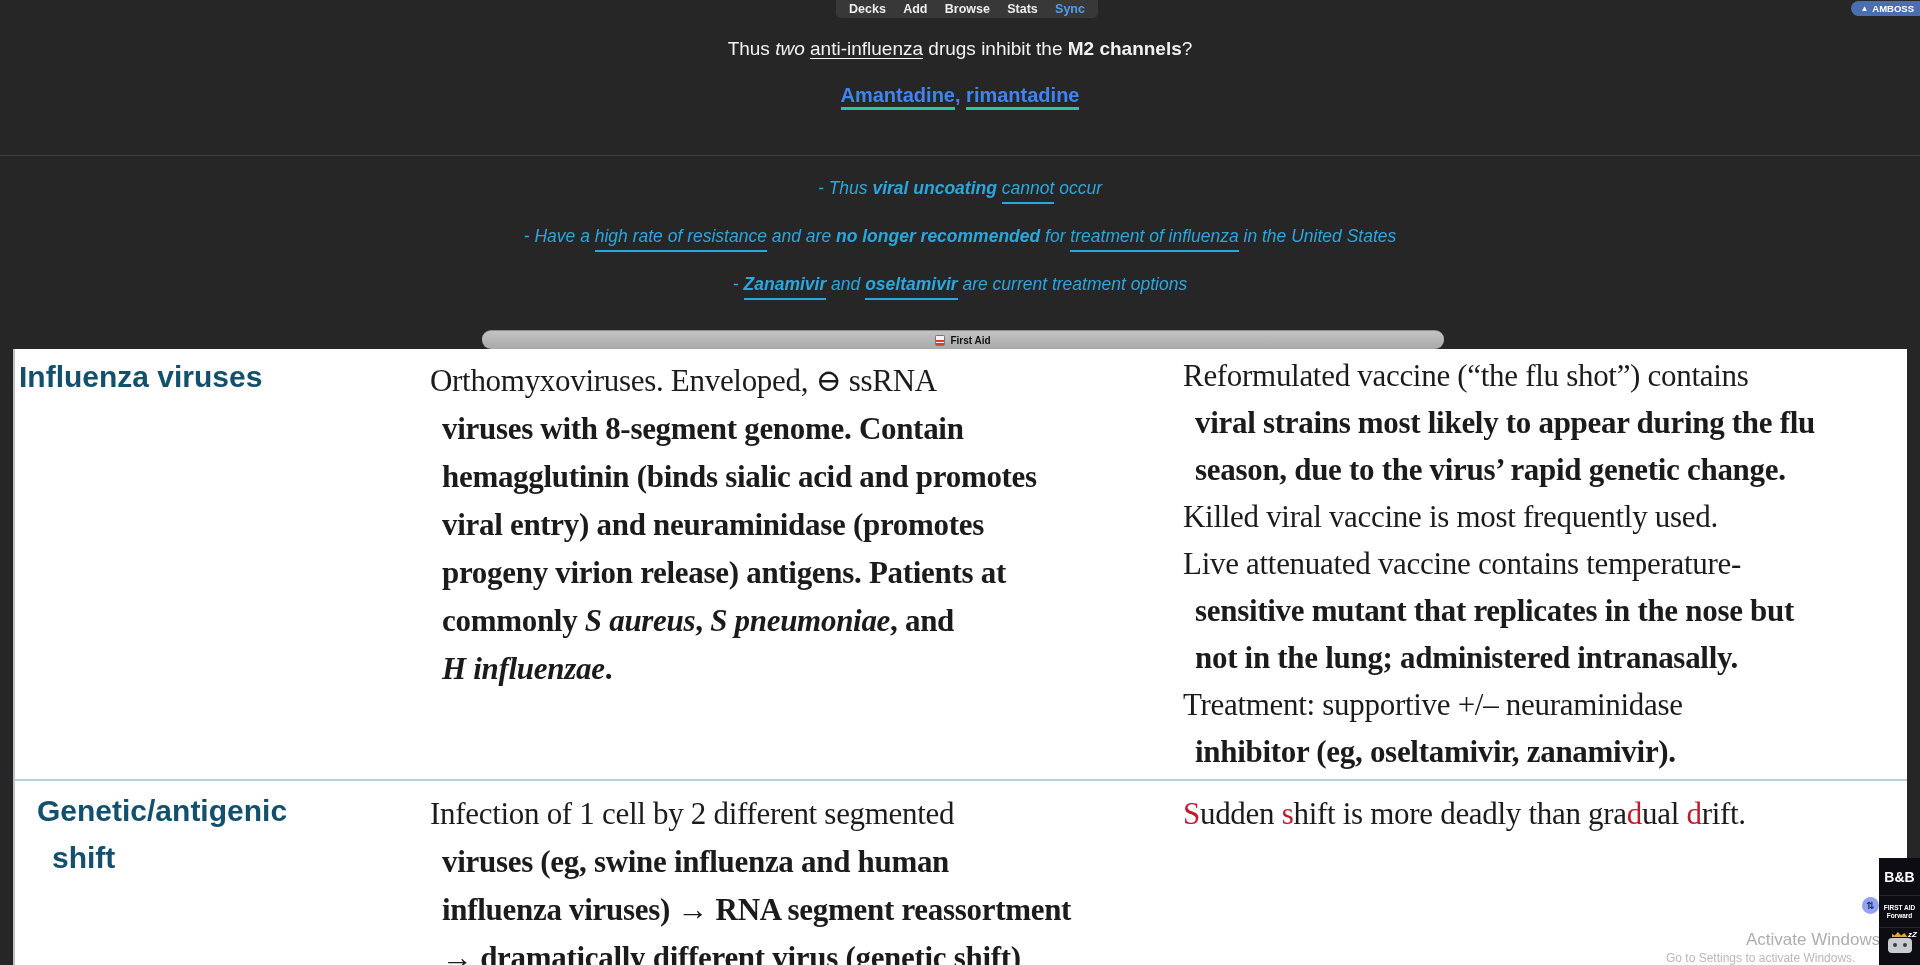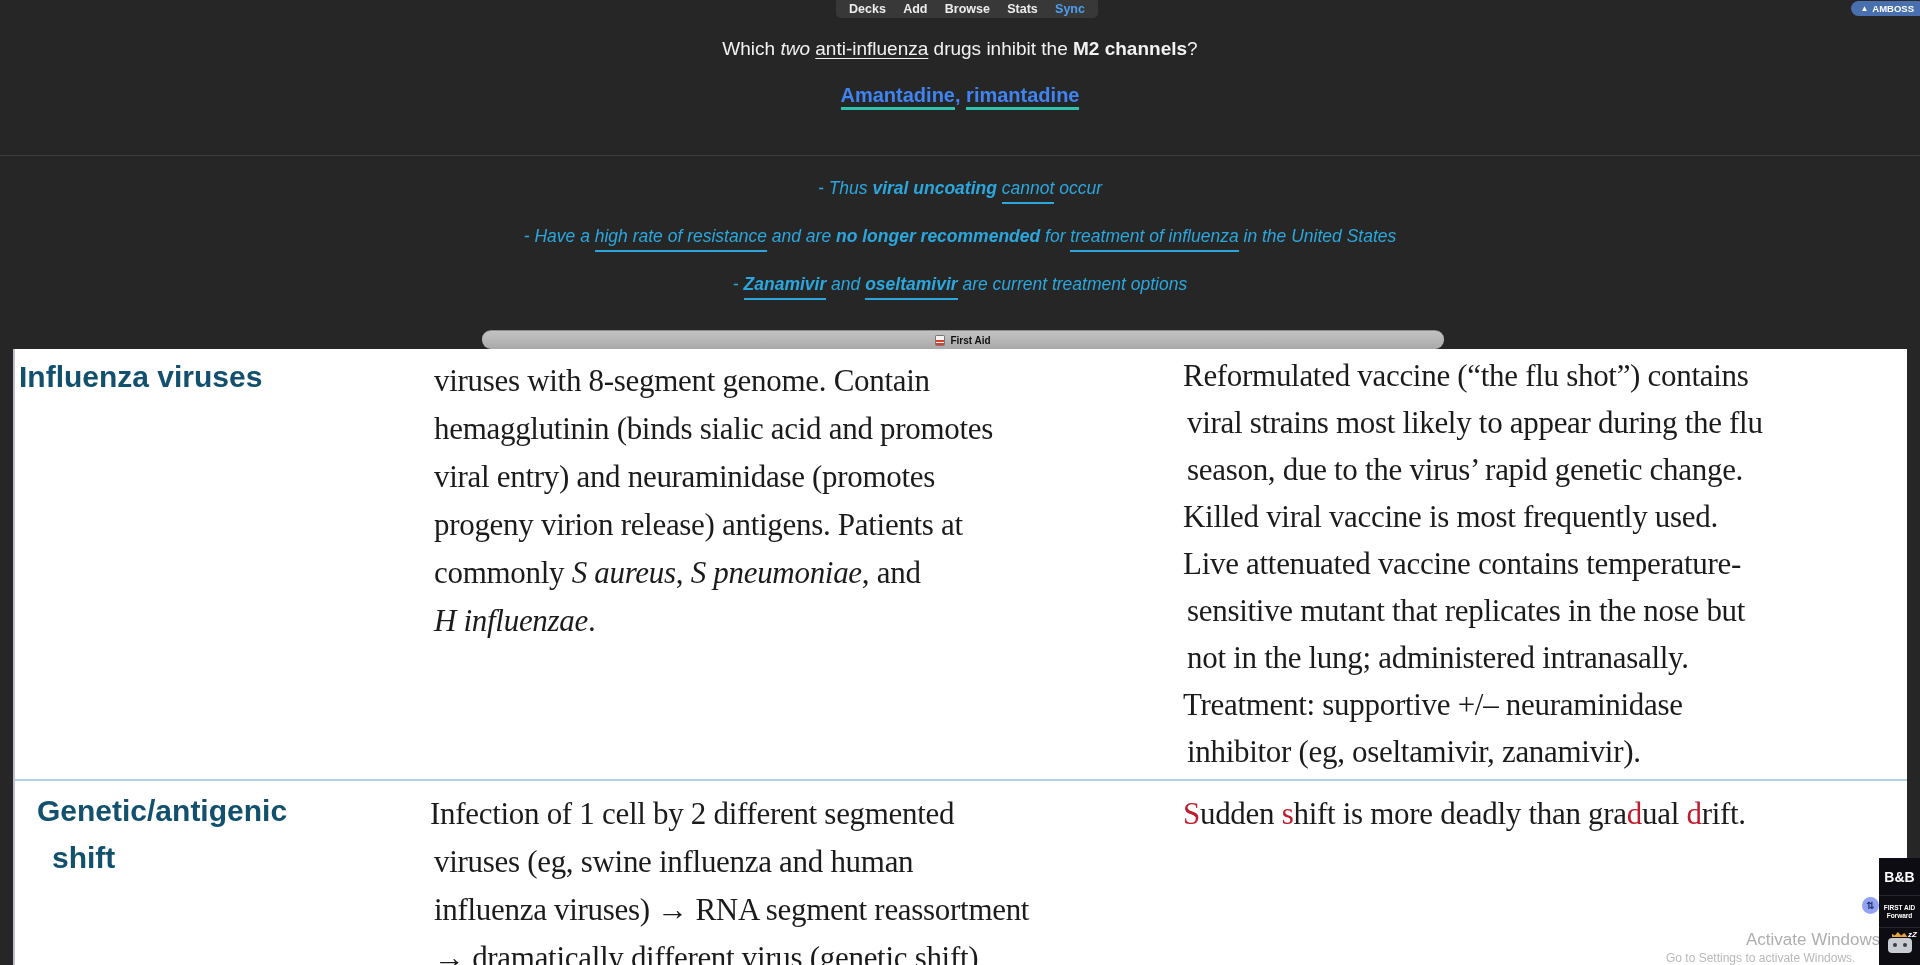--- a/index.html
+++ b/index.html
@@ -46,21 +46,21 @@
   .card{position:absolute;left:13px;top:349px;width:1894px;height:616px;background:#fff;
         border-left:2px solid #c0c0c8;box-sizing:border-box;overflow:hidden;}
   .fa-header{position:absolute;font-weight:bold;font-size:30px;color:#12506e;line-height:47px;white-space:nowrap;}
   .h-row1{left:4px;top:4px;}
   .h-row2{left:22px;top:438px;}
   .h-row2 .h2l2{margin-left:15px;}
   .serifcol{position:absolute;font-family:"Liberation Serif","DejaVu Serif",serif;color:#1b1b1b;
             font-size:31px;letter-spacing:-0.3px;}
   .serifcol .tl{line-height:48px;white-space:nowrap;}
   .c47 .tl{line-height:47px;}
-  .tl.ind{margin-left:4px;}
+  .tl.ind{margin-left:12px;font-weight:bold;}
   .r1c2{left:415px;top:8px;}
   .r1c3{left:1168px;top:3px;}
   .r2c2{left:415px;top:441px;}
   .r2c3{left:1168px;top:441px;}
   .row-divider{position:absolute;left:0;top:430px;width:100%;height:2px;background:#b5d2e0;}
   .red{color:#be1c2d;}
 
   
   .wm1{position:absolute;left:1746px;top:930px;font-size:17px;color:#aeaeae;}
   .wm2{position:absolute;left:1666px;top:951px;font-size:12px;color:#b8b8b8;}
@@ -94,21 +94,21 @@
     <span class="menu-item">Stats</span>
     <span class="menu-item sync">Sync</span>
   </div>
 
   <div class="amboss">
     <span class="tri">▲</span>
     <span>AMBOSS</span>
   </div>
 
   <div class="question">
-    <span>Which </span><span class="it">two</span><span> </span><span class="wun">anti-influenza</span><span> drugs inhibit the </span><span class="bd">M2 channels</span><span>?</span>
+    <span>Thus </span><span class="it">two</span><span> </span><span class="wun">anti-influenza</span><span> drugs inhibit the </span><span class="bd">M2 channels</span><span>?</span>
   </div>
 
   <div class="answer">
     <span class="link">Amantadine</span><span>, </span><span class="link">rimantadine</span>
   </div>
 
   <div class="divider"></div>
 
   <div class="note n1">
     <span>- Thus </span><span class="bd">viral uncoating</span><span> </span><span class="un">cannot</span><span> occur</span>
@@ -123,20 +123,21 @@
   <div class="fa-tab">
     <div class="fa-book"></div>
     <span class="fa-tab-label">First Aid</span>
   </div>
 
   <div class="card">
 
     <div class="fa-header h-row1">Influenza viruses</div>
 
     <div class="serifcol r1c2">
+      <div class="tl">Orthomyxoviruses. Enveloped, ⊖ ssRNA</div>
       <div class="tl ind">viruses with 8-segment genome. Contain</div>
       <div class="tl ind">hemagglutinin (binds sialic acid and promotes</div>
       <div class="tl ind">viral entry) and neuraminidase (promotes</div>
       <div class="tl ind">progeny virion release) antigens. Patients at</div>
       <div class="tl ind"><span>commonly </span><span class="it">S aureus</span><span>, </span><span class="it">S pneumoniae</span><span>, and</span></div>
       <div class="tl ind"><span class="it">H influenzae</span><span>.</span></div>
     </div>
 
     <div class="serifcol r1c3 c47">
       <div class="tl">Reformulated vaccine (“the flu shot”) contains</div>

